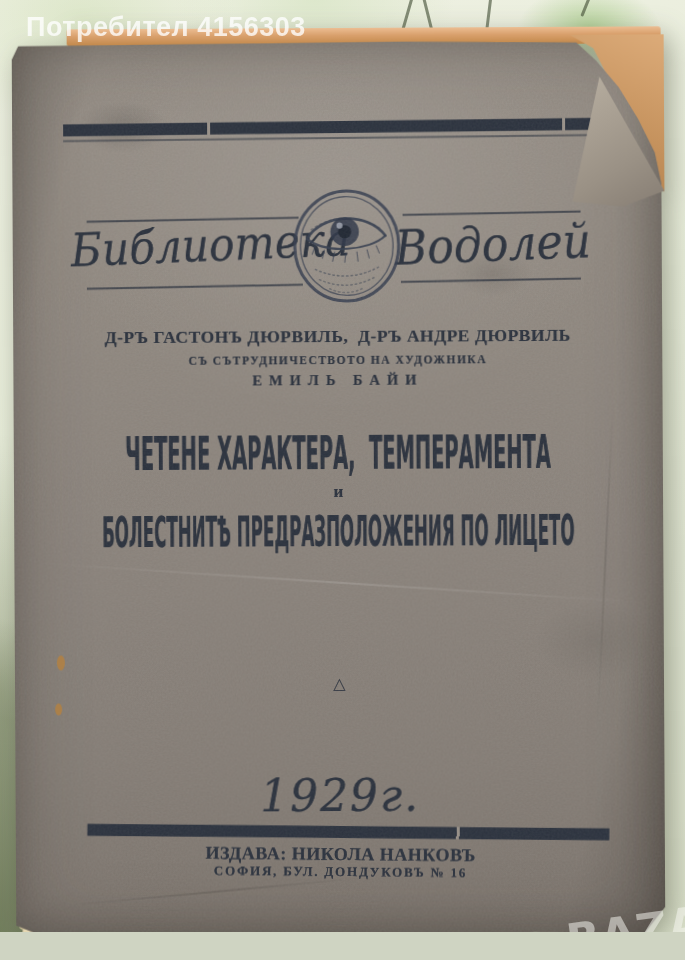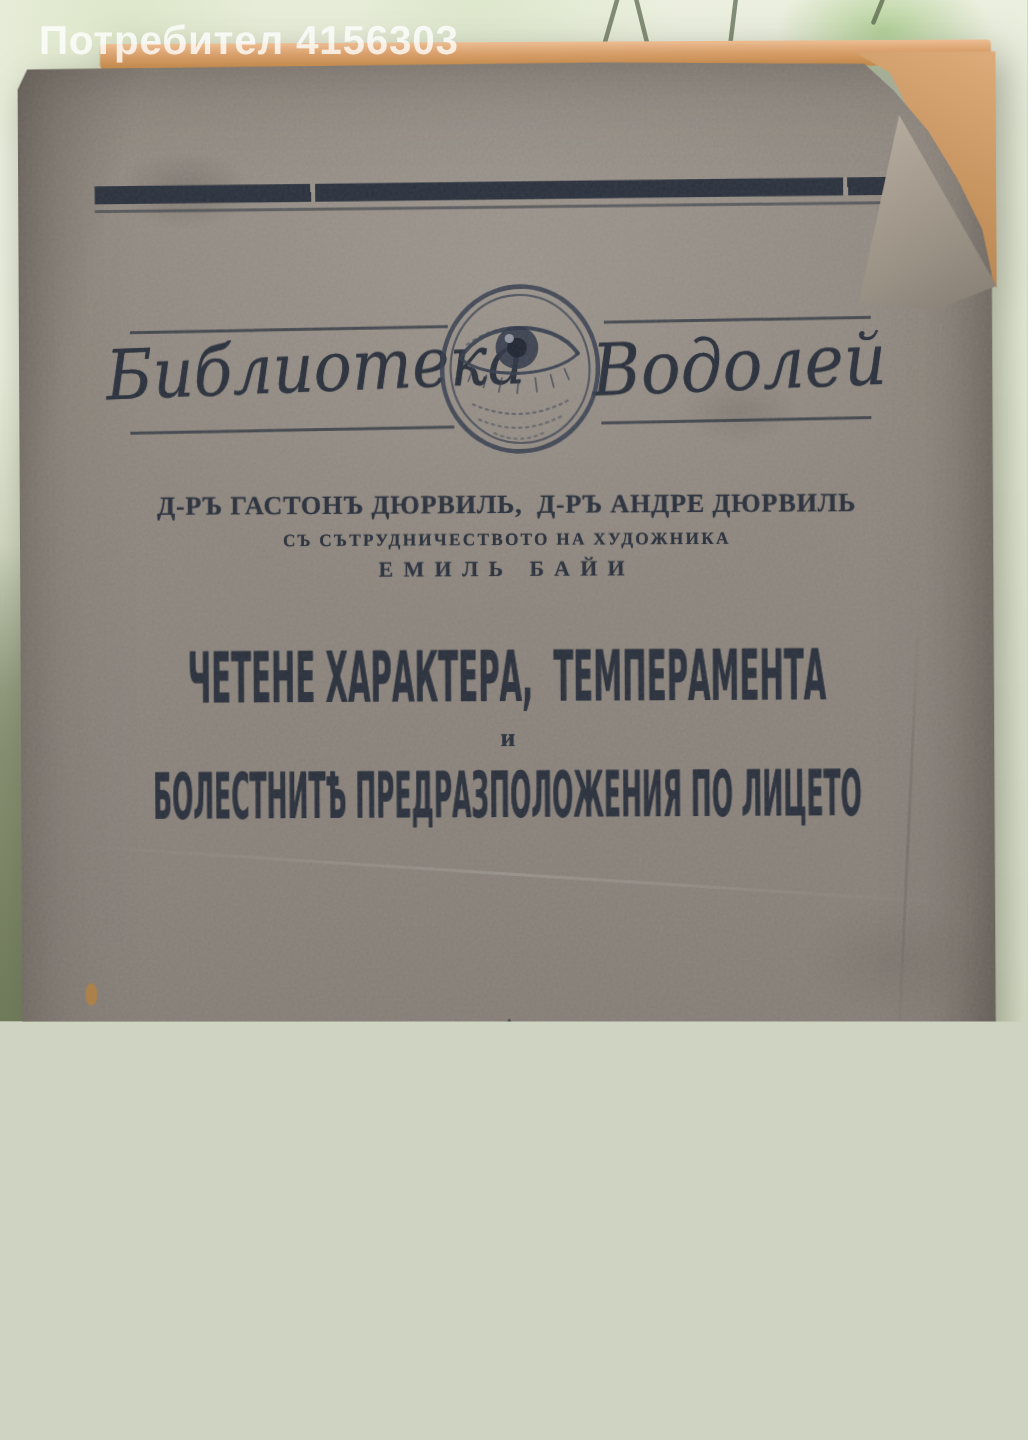--- a/index.html
+++ b/index.html
@@ -1,16 +1,16 @@
 <!DOCTYPE html>
 <html><head>
 <meta charset="utf-8">
 <style>
   html,body{margin:0;padding:0;background:#cfd4c2;}
-  .scene{position:relative;width:685px;height:681px;overflow:hidden;
+  .scene{position:relative;width:685px;height:932px;overflow:hidden;
          font-family:"Liberation Sans",sans-serif;}
   
   .fabric{position:absolute;inset:0;
     background:
       radial-gradient(220px 160px at 12% 2%, rgba(199,218,171,.45), transparent 70%),
       radial-gradient(200px 120px at 46% 0%, rgba(207,224,186,.55), transparent 70%),
       radial-gradient(95px 55px at 86% 3%, rgba(157,197,125,.7), transparent 75%),
       radial-gradient(430px 430px at -6% 102%, rgba(93,106,71,.92) 0%, rgba(93,106,71,.45) 55%, transparent 78%),
       radial-gradient(170px 320px at 0% 74%, rgba(108,120,82,.4), transparent 80%),
       linear-gradient(165deg,#eff1e3 0%,#e7ecd9 40%,#dfe4d1 70%,#d9dfc9 100%);}

